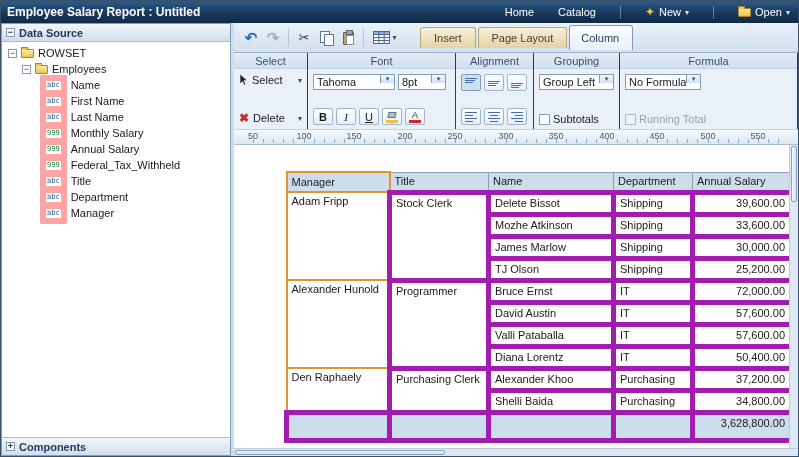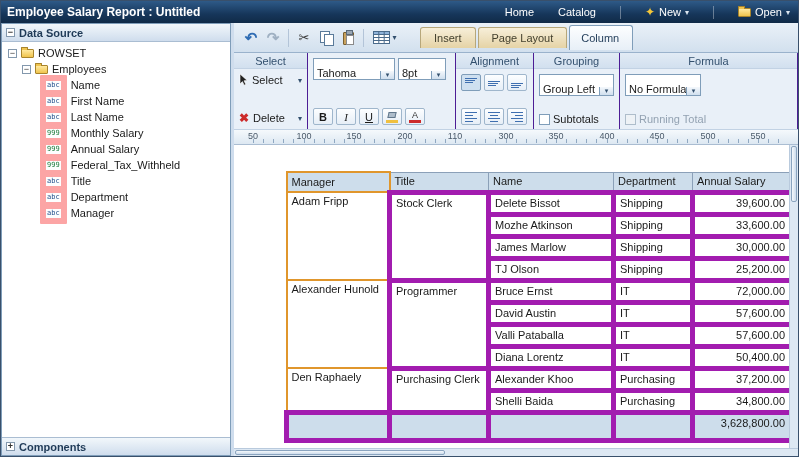--- a/index.html
+++ b/index.html
@@ -60,21 +60,21 @@
   .ribbon { height:77px; flex:0 0 77px; background:#e9f0f8; border-top:1px solid #9ab2cc; display:flex; }
   .rgroup { display:flex; flex-direction:column; border-right:1px solid #4c1d95; min-width:0; }
   .rg-select { width:74px; } .rg-font { width:148px; } .rg-align { width:78px; }
   .rg-format { width:88px; } .rg-grouping { width:86px; } .rg-formula { flex:1; }
   .rgroup-label { height:16px; flex:0 0 16px; text-align:center; line-height:16px; color:#33506e; background:linear-gradient(#e2ebf5,#d2e0ef); border-bottom:1px solid #c2d2e4; white-space:nowrap; overflow:hidden; }
   .rgroup-body { flex:1; padding:5px 5px 4px; display:flex; flex-direction:column; justify-content:space-between; gap:3px; }
   .row { display:flex; align-items:center; gap:3px; }
   .menu-row { display:flex; align-items:center; gap:4px; cursor:pointer; width:100%; }
   .menu-row .lbl { flex:1; }
   .del-x { color:#cc2a2a; font-weight:bold; font-size:12px; }
-  .combo { background:#fff; border:1px solid #7f9db9; height:22px; display:flex; align-items:flex-end; cursor:pointer; }
+  .combo { background:#fff; border:1px solid #7f9db9; height:16px; display:flex; align-items:flex-start; cursor:pointer; }
   .combo .val { flex:1; padding:1px 3px 0; white-space:nowrap; overflow:hidden; }
   .combo .arr { width:14px; background:linear-gradient(#f4f8fc,#d0dfee); border-left:1px solid #7f9db9; display:flex; align-items:center; justify-content:center; font-size:7px; color:#33506e; }
   .c-family { width:82px; } .c-size { width:48px; } .c-sm { width:76px; }
   .ibtn { width:20px; height:17px; border:1px solid #9fb6cc; border-radius:2px; background:linear-gradient(#fdfeff,#e6eef7); display:flex; align-items:center; justify-content:center; cursor:pointer; }
   .ibtn.active { background:#cfe0f0; border-color:#7f9db9; }
   .bold-b { font-weight:bold; } .ital-i { font-style:italic; font-family:"Liberation Serif",serif; }
   .under-u { text-decoration:underline; }
   .color-ic { display:inline-block; width:12px; height:12px; position:relative; }
   .color-ic .g { position:absolute; top:0; left:1px; right:1px; height:8px; font-size:9px; line-height:8px; text-align:center; color:#333; }
   .color-ic .bar { position:absolute; bottom:0; left:0; right:0; height:3px; }
@@ -256,20 +256,21 @@
             </div>
             <div class="menu-row">
               <span class="del-x">✖</span>
               <span class="lbl">Delete</span>
               <span class="caret-s">▾</span>
             </div>
           </div>
         </div>
 
         <div class="rgroup rg-font">
+          <div class="rgroup-label">Font</div>
           <div class="rgroup-body">
             <div class="row">
               <div class="combo c-family">
                 <span class="val">Tahoma</span>
                 <span class="arr">▾</span>
               </div>
               <div class="combo c-size">
                 <span class="val">8pt</span>
                 <span class="arr">▾</span>
               </div>
@@ -361,21 +362,21 @@
           </div>
         </div>
 
       </div>
 
       <div class="ruler">
         <span class="rt0">50</span>
         <span class="rt1">100</span>
         <span class="rt2">150</span>
         <span class="rt3">200</span>
-        <span class="rt4">110</span>
+        <span class="rt4">250</span>
         <span class="rt5">300</span>
         <span class="rt6">350</span>
         <span class="rt7">400</span>
         <span class="rt8">450</span>
         <span class="rt9">500</span>
         <span class="rt10">550</span>
       </div>
 
       <div class="canvas">
         <table class="report">

